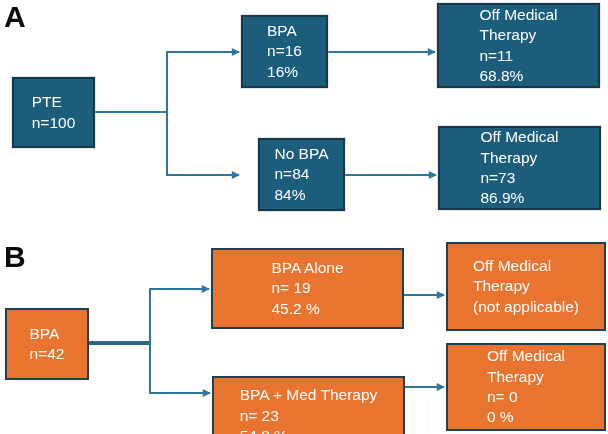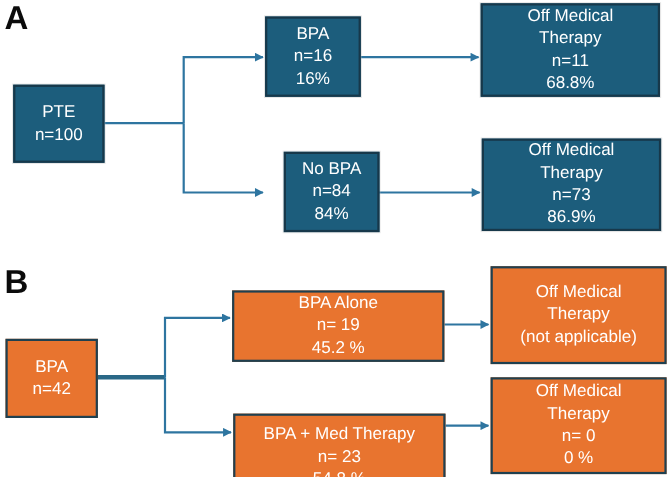--- a/index.html
+++ b/index.html
@@ -38,21 +38,21 @@
     color: #0b0b0b;
     line-height: 1;
     letter-spacing: 0;
   }
   .node {
     position: absolute;
     box-sizing: border-box;
     display: flex;
     align-items: center;
     justify-content: center;
-    text-align: center;
+    text-align: left;
   }
   .node-text {
     white-space: pre-line;
     color: #ffffff;
     font-size: 15.5px;
     line-height: 1.32;
   }
   .teal {
     background: var(--teal-box, #1C5D7C);
     border: 2px solid var(--teal-border, #17384A);
@@ -121,21 +121,21 @@
 86.9%</div>
   </div>
 
   <div class="panel-label" style="left:4px; top:242px;">B</div>
 
   <div class="node orange" style="left:5px; top:308px; width:84px; height:72px;">
     <div class="node-text">BPA
 n=42</div>
   </div>
 
-  <div class="node orange" style="left:211px; top:248px; width:193px; height:65px;margin-top:16px;">
+  <div class="node orange" style="left:211px; top:248px; width:193px; height:81px;">
     <div class="node-text">BPA Alone
 n= 19
 45.2 %</div>
   </div>
 
   <div class="node orange" style="left:446px; top:242px; width:160px; height:89px;">
     <div class="node-text">Off Medical
 Therapy
 (not applicable)</div>
   </div>

